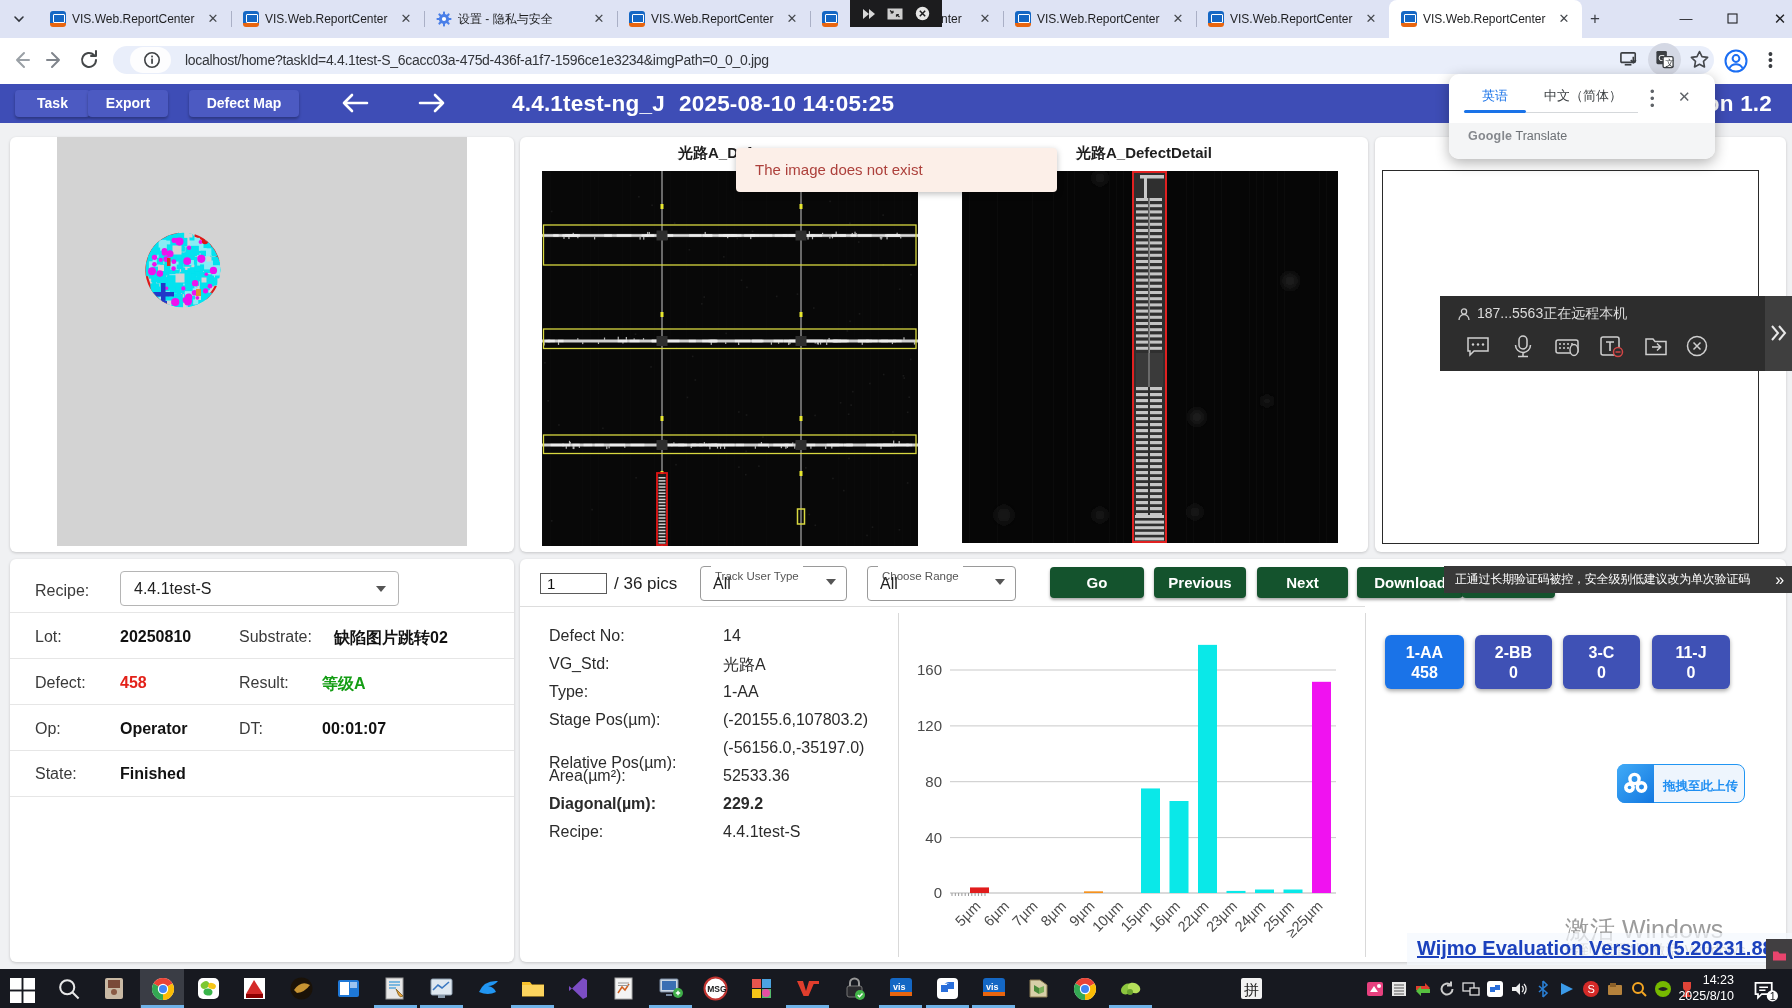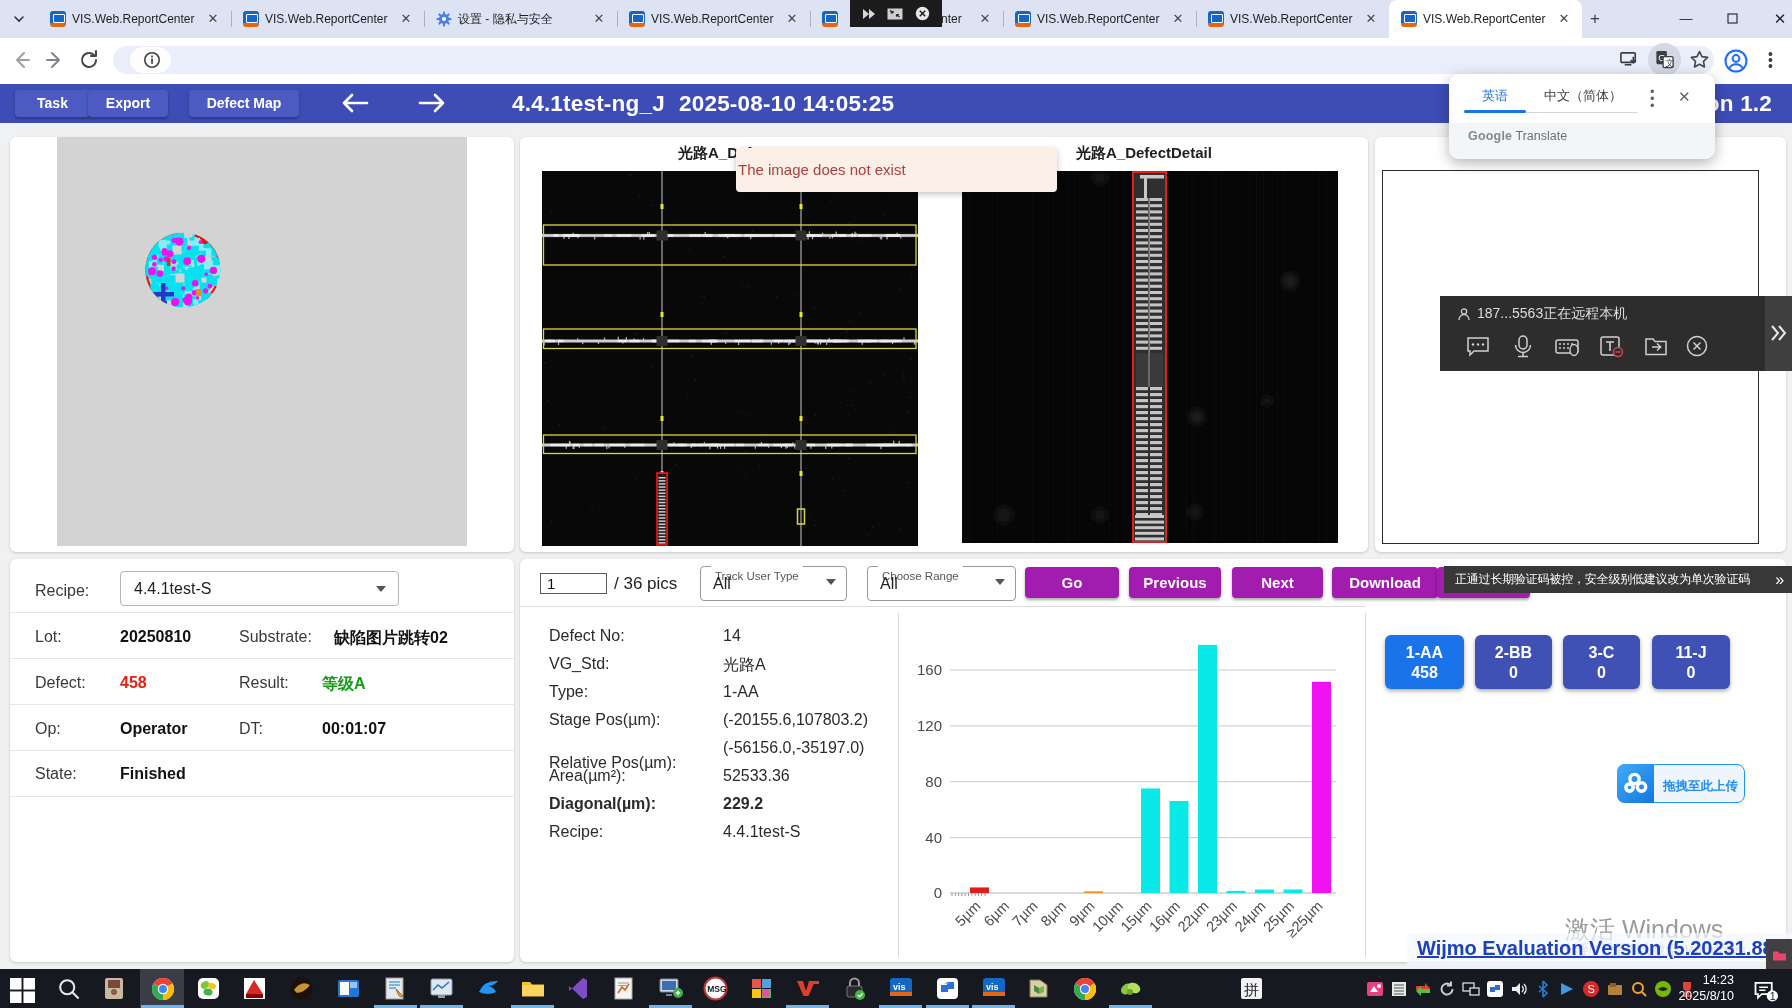--- a/index.html
+++ b/index.html
@@ -52,31 +52,31 @@
 .val { position:absolute; font-size:16px; color:#111; font-weight:bold; }
 .hr { position:absolute; height:1px; background:#e6e6e6; }
 .selbox { position:absolute; border:1px solid #b5b5b5; border-radius:4px; background:#fff; }
 
 
 .pginput { position:absolute; left:20px; top:14px; width:67px; height:21px; border:1.5px solid #5a5a5a; font-size:15px; padding-left:6px; line-height:19px; color:#111; background:#fff; }
 .fieldsel { position:absolute; top:7px; height:35px; border:1px solid #9a9a9a; border-radius:4px; }
 .fieldsel .flab { position:absolute; left:10px; top:-7px; background:#fff; padding:10px 4px; font-size:11.5px; color:#555; }
 .fieldsel .fval { position:absolute; left:12px; top:8px; font-size:16px; color:#222; }
 .fieldsel .farr { position:absolute; right:10px; top:12px; width:0; height:0; border-left:5px solid transparent; border-right:5px solid transparent; border-top:6px solid #555; }
-.bbtn { position:absolute; top:8px; height:31px; background:#a21caf; border-radius:4px; color:#fff; font-weight:bold; font-size:15px; text-align:center; line-height:31px; box-shadow:0 2px 3px rgba(0,0,0,0.35); }
+.bbtn { position:absolute; top:8px; height:31px; background:#14532d; border-radius:4px; color:#fff; font-weight:bold; font-size:15px; text-align:center; line-height:31px; box-shadow:0 2px 3px rgba(0,0,0,0.35);margin-left:25px; }
 
 
 .dlbl { position:absolute; left:29px; font-size:16px; color:#2b2b2b; }
 .dval { position:absolute; left:203px; font-size:16px; color:#2b2b2b; }
 
 
 .catbtn { position:absolute; top:0; height:54px; border-radius:6px; color:#fff; font-weight:bold; font-size:16px; text-align:center; padding-top:8px; line-height:20px; box-shadow:0 2px 4px rgba(0,0,0,0.35); }
 
 
-.imgtoast { position:absolute; left:736px; top:148px; width:321px; height:44px; background:#fcefe8; border-radius:4px; box-shadow:0 2px 6px rgba(0,0,0,0.25); color:#ad403b; font-size:15px; line-height:44px; padding-left:2px; }
+.imgtoast { position:absolute; left:736px; top:148px; width:321px; height:44px; background:#fcefe8; border-radius:4px; box-shadow:0 2px 6px rgba(0,0,0,0.25); color:#ad403b; font-size:15px; line-height:44px; padding-left:19px; }
 .sectoast { position:absolute; left:1444px; top:566px; width:348px; height:27px; background:#383838; color:#fff; font-size:12px; line-height:27px; padding-left:11px; white-space:nowrap; letter-spacing:-0.2px; }
 .remote { position:absolute; left:1440px; top:296px; width:325px; height:75px; background:#2d2d2d; color:#dcdcdc; }
 .remote2 { position:absolute; left:1765px; top:296px; width:27px; height:75px; background:#3f3f3f; color:#fff; }
 .gpopup { position:absolute; left:1449px; top:74px; width:266px; height:85px; background:#fff; border-radius:10px; box-shadow:0 4px 14px rgba(0,0,0,0.3); }
 
 
 .taskbar { position:absolute; left:0; top:969px; width:1792px; height:39px; background:#171920; }
 .tbi { position:absolute; top:7px; width:25px; height:25px; }
 .tbul { position:absolute; top:36px; height:3px; background:#6fb2e8; }
 
@@ -186,20 +186,21 @@
     <svg class="navic" style="left:76px" viewBox="0 0 26 26">
         <path d="M20 13 a7 7 0 1 1 -2.05-4.95" stroke="#444749" stroke-width="2" fill="none" stroke-linecap="round"></path>
         <path d="M20 4 v5 h-5" fill="none" stroke="#444749" stroke-width="2" stroke-linecap="round" stroke-linejoin="round"></path>
       </svg>
     <div class="omni">
       <div class="info"><svg width="41" height="26" viewBox="0 0 41 26">
             <circle cx="22" cy="13" r="7.2" fill="none" stroke="#3e4144" stroke-width="1.6"></circle>
             <rect x="21.2" y="11.6" width="1.7" height="5.2" fill="#3e4144"></rect>
             <rect x="21.2" y="8.6" width="1.7" height="1.8" fill="#3e4144"></rect>
           </svg></div>
+      <div class="url">localhost/home?taskId=4.4.1test-S_6cacc03a-475d-436f-a1f7-1596ce1e3234&amp;imgPath=0_0_0.jpg</div>
       <svg class="omni-ic" style="left:1506px" viewBox="0 0 22 22">
           <rect x="2" y="4" width="15" height="10" rx="1" fill="none" stroke="#3b3e42" stroke-width="1.7"></rect>
           <path d="M6 16.5 h7" stroke="#3b3e42" stroke-width="1.7"></path>
           <path d="M15 8 v6 M12.3 11.6 L15 14.3 L17.7 11.6" stroke="#3b3e42" stroke-width="1.7" fill="none"></path>
         </svg>
       <div style="position:absolute;left:1535px;top:-3px;width:33px;height:33px;border-radius:50%;background:#d4d8e4"></div>
       <svg class="omni-ic" style="left:1541px" viewBox="0 0 22 22">
           <rect x="2.5" y="2" width="11" height="14" rx="1.5" fill="#3b3e42"></rect>
           <text x="4.5" y="12.5" font-size="10" fill="#fff" font-family="Liberation Sans">G</text>
           <rect x="9.5" y="8" width="10.5" height="11.5" rx="1.5" fill="#fff" stroke="#3b3e42" stroke-width="1.4"></rect>

